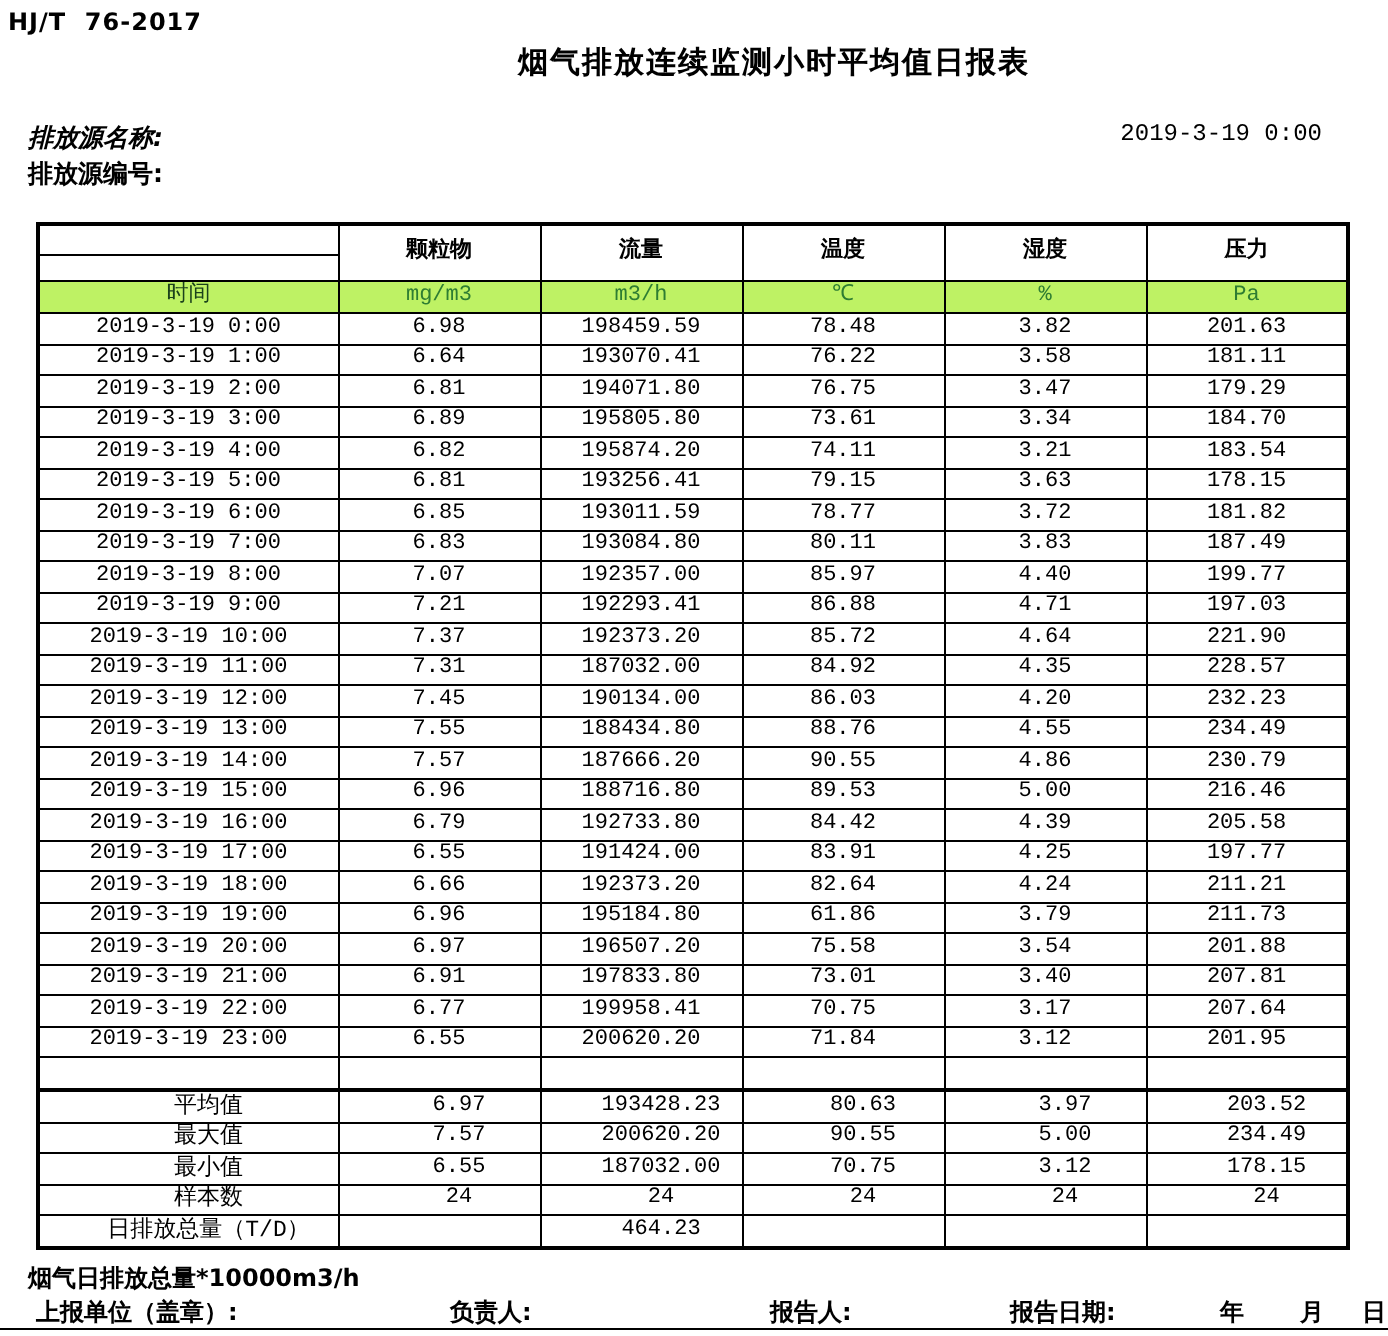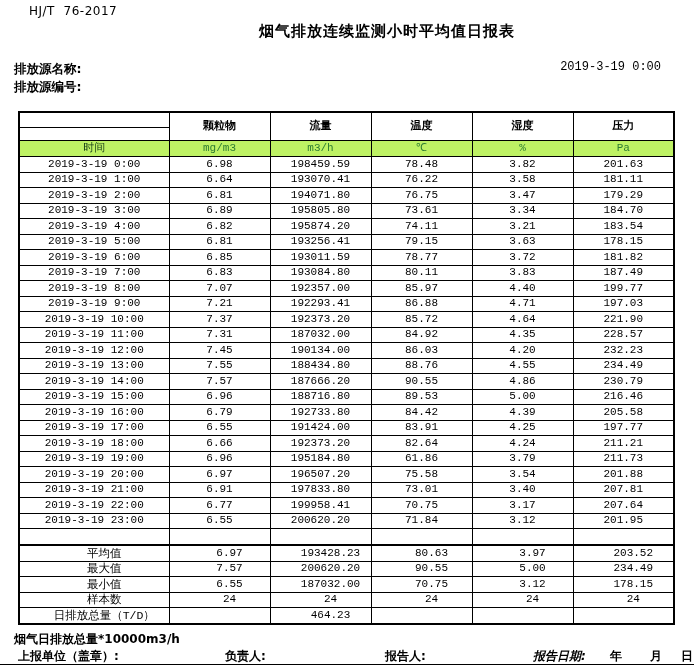--- a/index.html
+++ b/index.html
@@ -3,23 +3,23 @@
 <meta charset="utf-8">
 <style>
   html,body { margin:0; padding:0; }
   body {
     width:694px; height:668px; position:relative;
     background:#ffffff; color:#000;
     font-family:"DejaVu Sans", sans-serif;
     overflow:hidden;
   }
   .abs { position:absolute; white-space:pre; }
-  .doc-code { left:29px; top:4px; font-size:12px; font-weight:normal; letter-spacing:0.5px; }
+  .doc-code { left:4px; top:4px; font-size:12px; font-weight:bold; letter-spacing:0.5px; }
   .doc-title { left:0; top:22px; width:694px; text-align:center; font-size:15px; font-weight:bold; letter-spacing:1px;margin-left:40px; }
-  .src-name { left:14px; top:61px; font-size:12.5px; font-weight:bold; }
+  .src-name { left:14px; top:61px; font-size:12.5px; font-weight:bold;font-style:italic; }
   .src-code { left:14px; top:79px; font-size:12.5px; font-weight:bold; }
   .report-dt { top:60px; right:33px; font-size:12px; font-family:"Liberation Mono","DejaVu Sans Mono",monospace; }
 
   table.report {
     position:absolute; left:18px; top:111px; width:655px;
     border-collapse:collapse; table-layout:fixed;
     border:2px solid #000;
   }
   table.report td {
     border:1px solid #000; padding:0; margin:0;
@@ -37,21 +37,21 @@
   tr.empty-row td { height:15px; }
   tbody.summary td { height:14.5px;padding-left:20px; }
   tbody.summary tr.sum-first td { border-top:2px solid #000; }
   tbody.summary td.cn { font-size:11.5px; }
 
   .footnote { left:14px; top:631px; font-size:12px; font-weight:bold; }
   .ft-label { top:648px; font-size:12px; font-weight:bold; }
   .ft-unit { left:18px; }
   .ft-resp { left:225px; }
   .ft-rep  { left:353px;margin-left:32px; }
-  .ft-date { left:533px;font-style:italic; }
+  .ft-date { left:505px; }
   .ft-y { left:610px; }
   .ft-m { left:650px; }
   .ft-d { left:681px; }
   .bottom-rule { position:absolute; left:0; top:664px; width:694px; height:1px; background:#000; }
 </style>
 </head>
 <body>
 
 <div class="abs doc-code">HJ/T  76-2017</div>
 <div class="abs doc-title">烟气排放连续监测小时平均值日报表</div>

